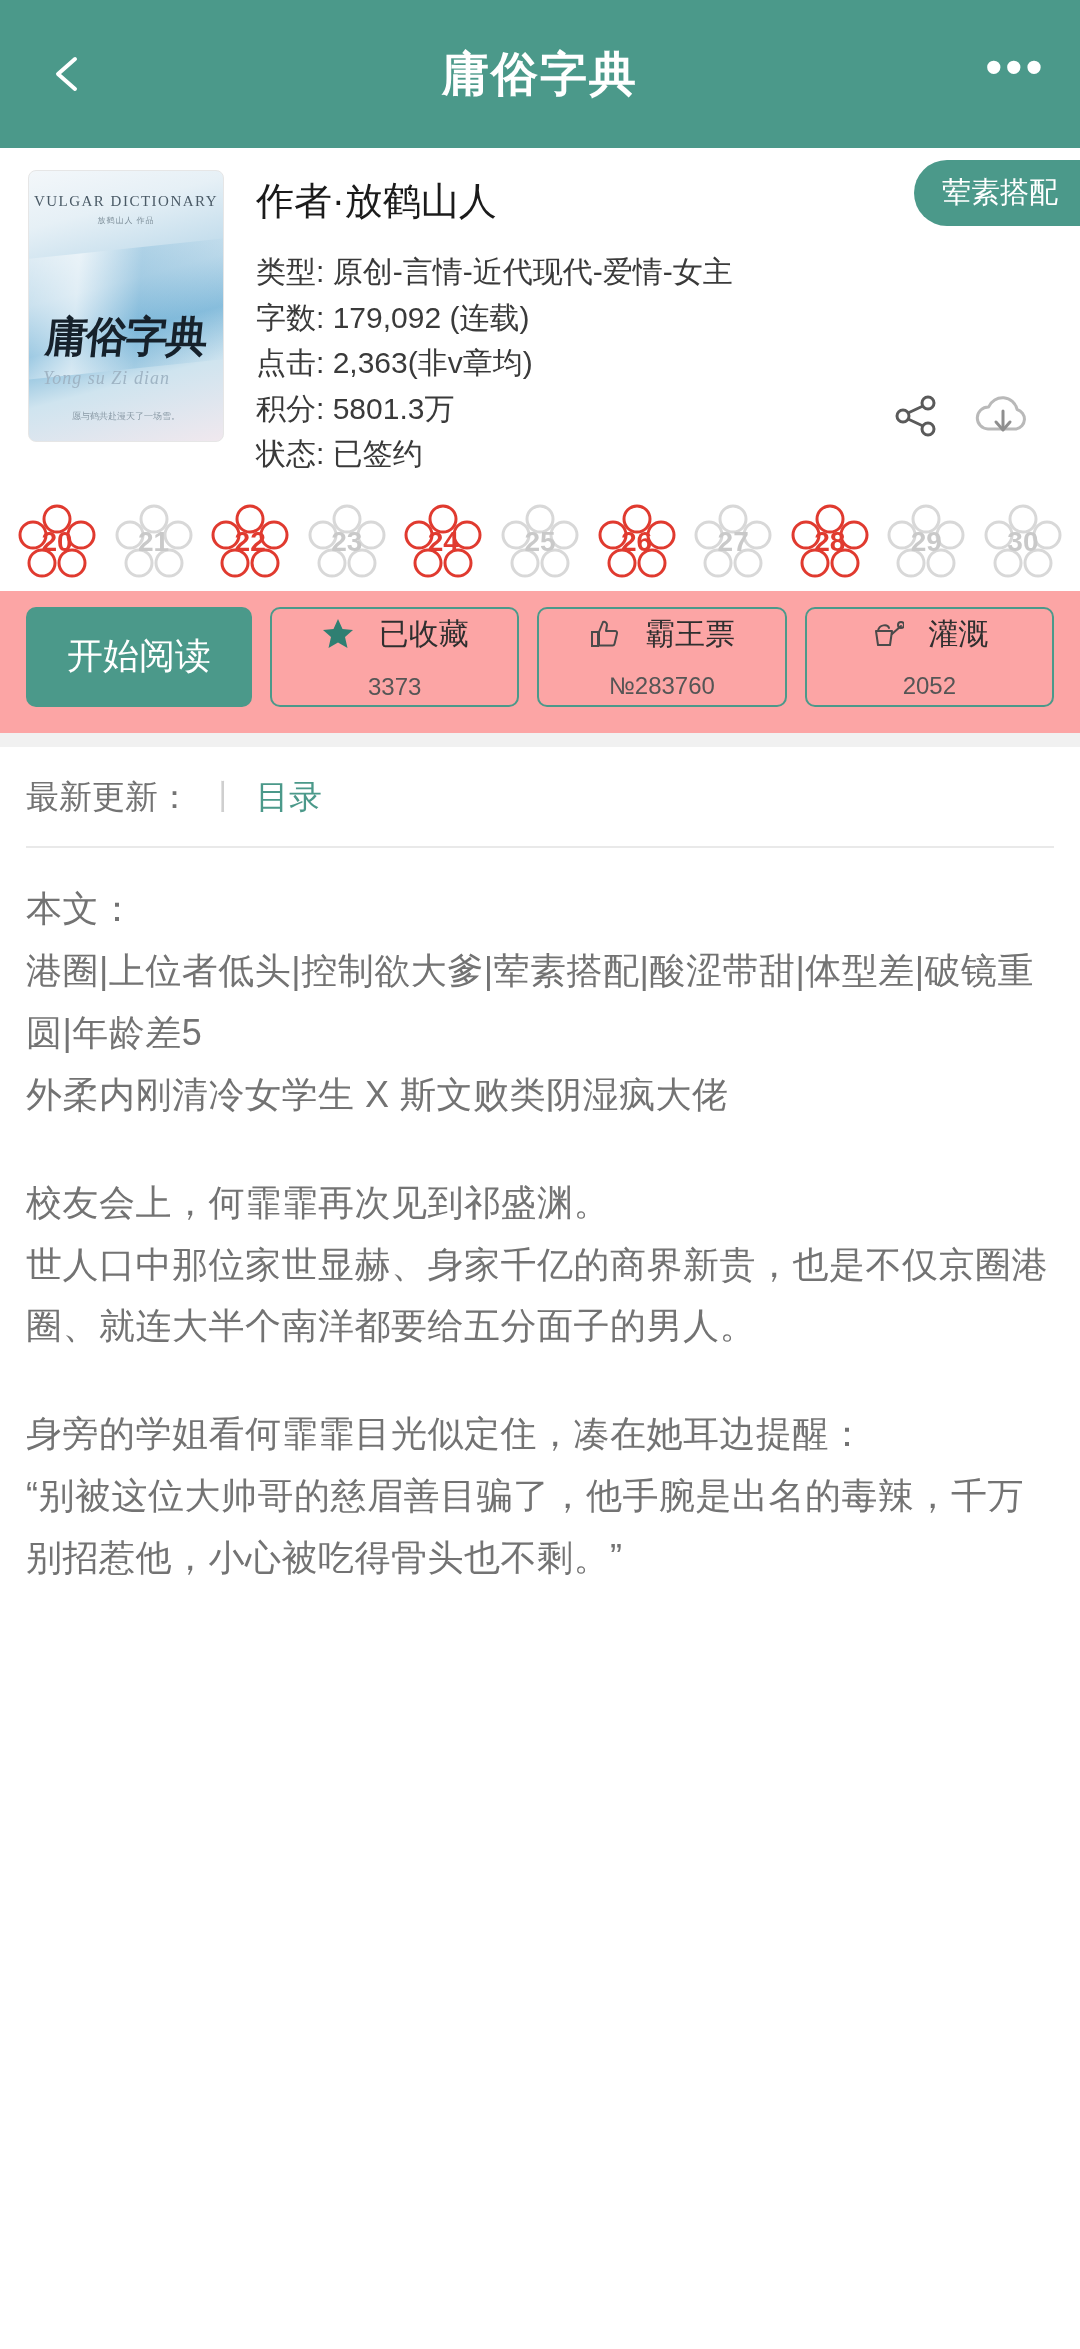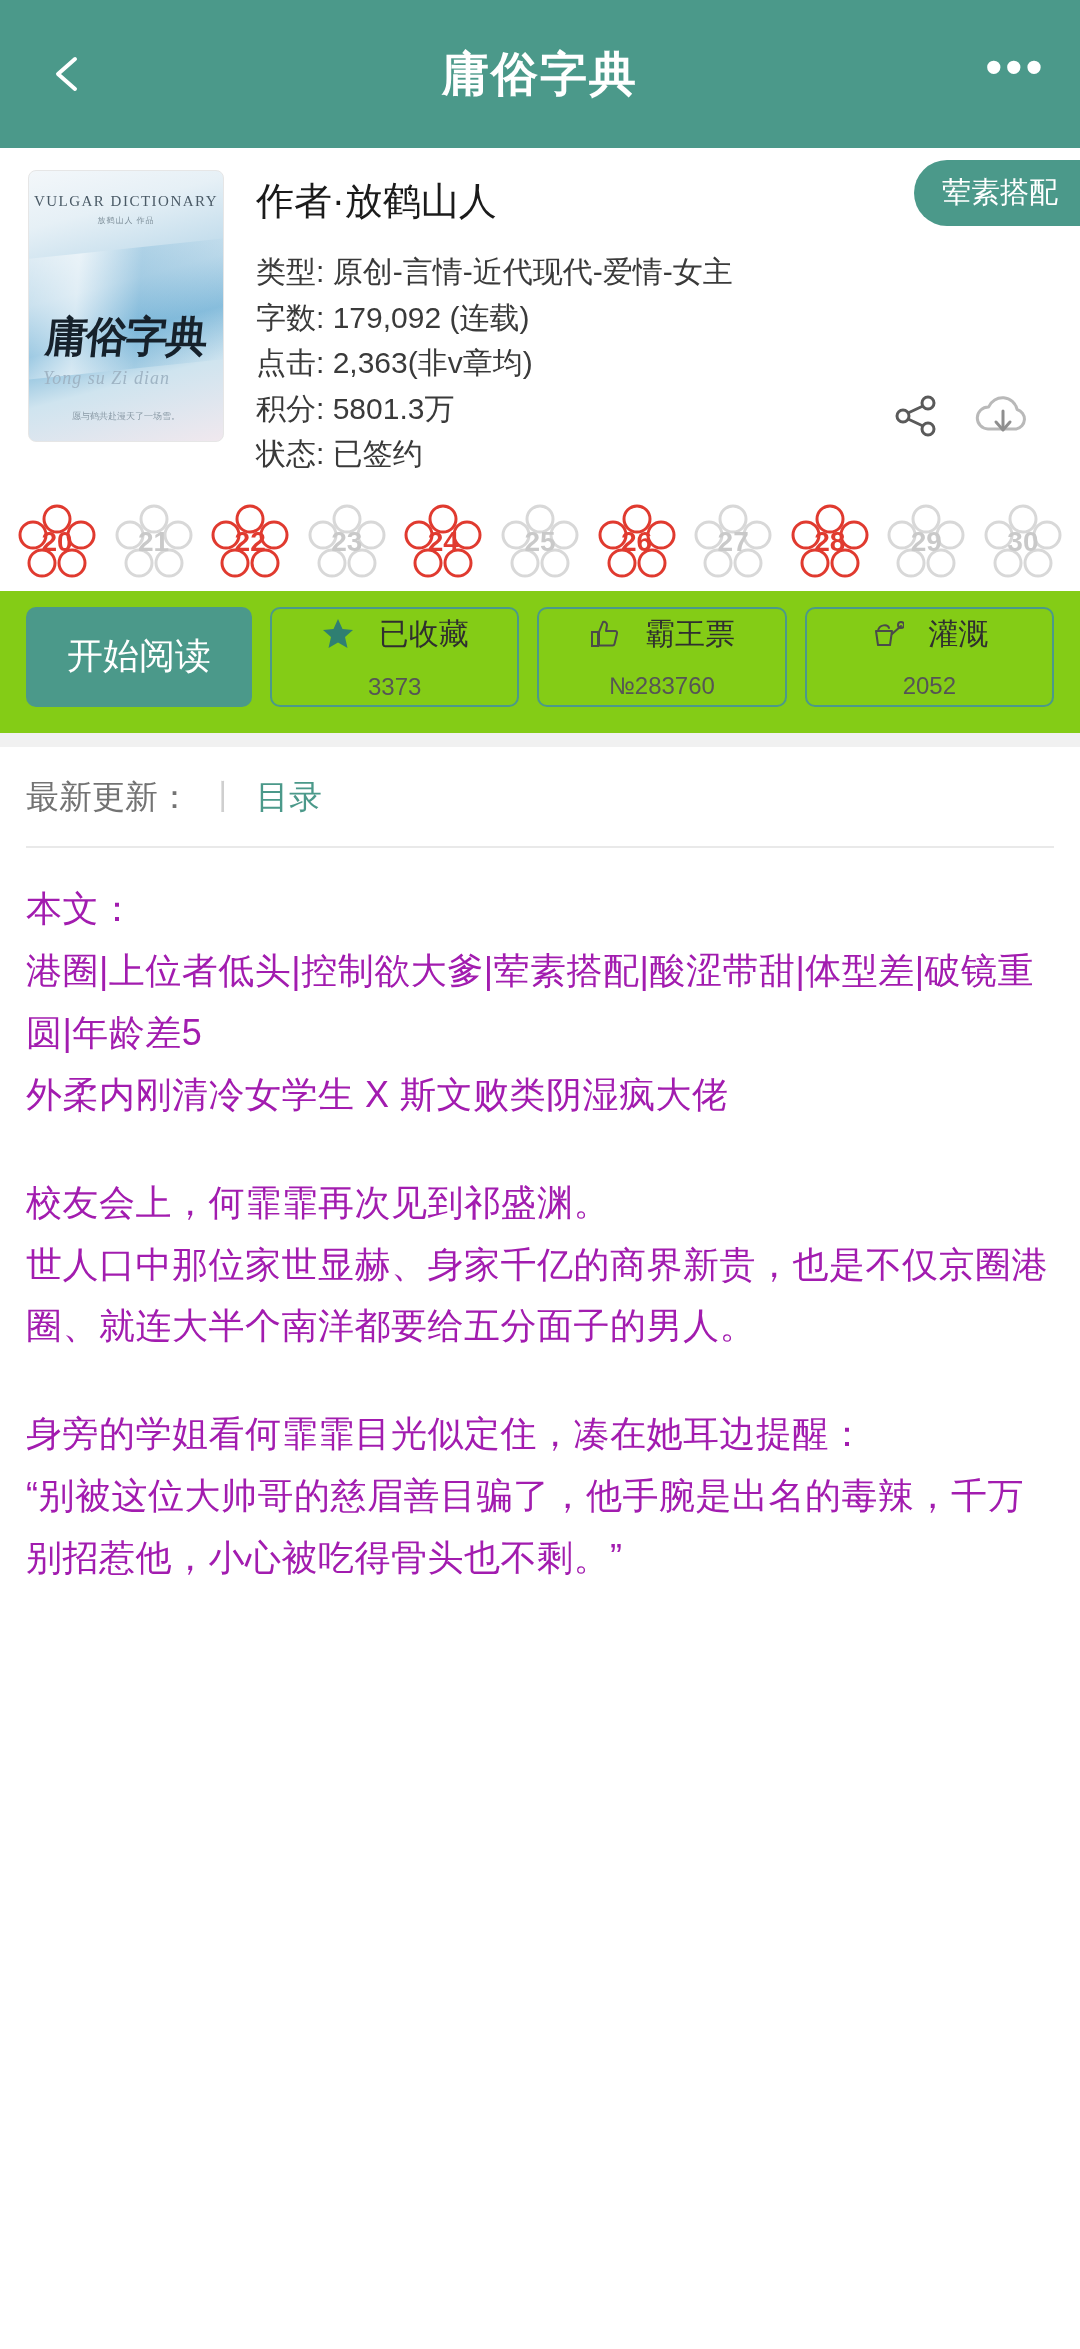--- a/index.html
+++ b/index.html
@@ -182,21 +182,21 @@
   }
   .flower.on span { color: #e03a2f; }
   .flower.off span { color: #c9c9c9; }
 
   
   .actions {
     display: flex;
     align-items: stretch;
     gap: 18px;
     padding: 16px 26px 26px 26px;
-    background: #84cc16;
+    background: #fca5a5;
   }
   .btn-read {
     background: #4b998a;
     color: #ffffff;
     border-radius: 10px;
     font-size: 36px;
     display: flex; align-items: center; justify-content: center;
     padding: 0 22px;
     flex: 0 0 226px;
     height: 100px;
@@ -252,21 +252,21 @@
   .latest .sep { color: #cfcfcf; margin: 0 16px; flex: 0 0 auto; }
   .latest .cat { color: #4b998a; flex: 0 0 auto; cursor: pointer; }
 
   .hr { height: 2px; background: #e9e9e9; margin: 0 26px; }
 
   
   .intro {
     padding: 30px 26px 0 26px;
     font-size: 36px;
     line-height: 1.72;
-    color: #a21caf;
+    color: #737373;
     letter-spacing: 0.5px;
   }
   .intro p { margin: 0 0 0 0; }
   .intro .gap { height: 46px; }
 </style>
 </head>
 <body>
 
 <div id="app">
 

